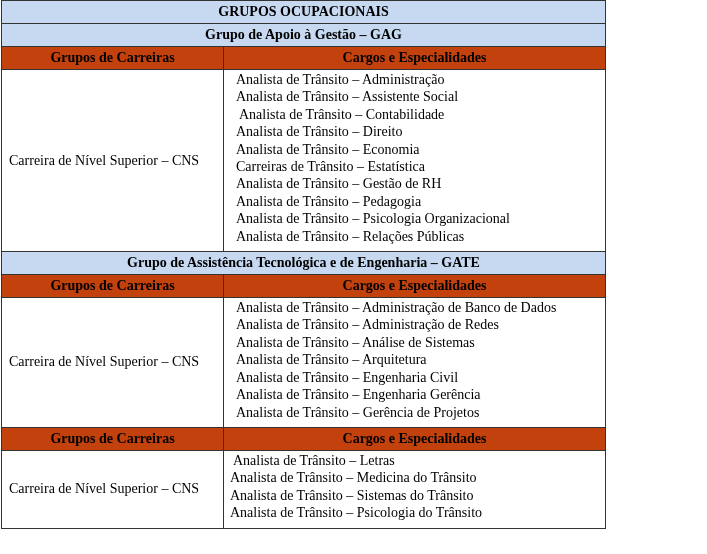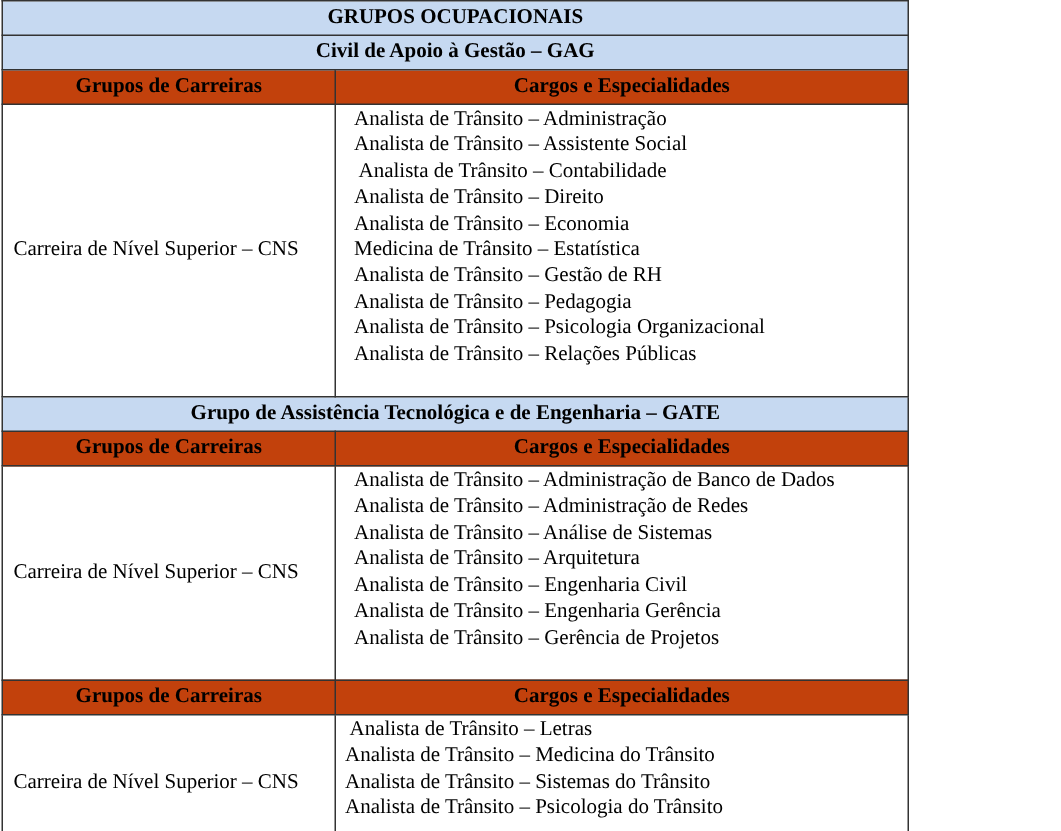--- a/index.html
+++ b/index.html
@@ -3,53 +3,53 @@
   <meta charset="utf-8">
   <style>
     html, body { margin: 0; padding: 0; background: #ffffff; }
     body { width: 707px; height: 554px; overflow: hidden; font-family: "Liberation Serif", serif; color: #000; }
     table { border-collapse: collapse; width: 605px; margin-left: 1px; table-layout: fixed; }
     td { border: 1.5px solid #333; padding: 0; }
     .main-title { background: #c6d9f1; font-weight: bold; text-align: center; font-size: 14px; height: 22px; }
     .group-title { background: #c6d9f1; font-weight: bold; text-align: center; font-size: 14px; height: 22px; }
     .col-head { background: #c2410c; font-weight: bold; text-align: center; font-size: 14px; height: 22px; }
     .career { font-size: 14px; padding-left: 7px; vertical-align: middle; }
-    .cargos { font-size: 14px; padding-left: 12px; line-height: 17.4px; vertical-align: top; padding-top: 1px; padding-bottom: 19px; }
+    .cargos { font-size: 14px; padding-left: 12px; line-height: 17.4px; vertical-align: top; padding-top: 1px; padding-bottom: 6px; }
     .cargo-line { display: block; white-space: nowrap; }
     .col1 { width: 222px; }
   </style>
 </head>
 <body>
 
 <table>
   <colgroup>
       <col class="col1">
       <col>
     </colgroup>
   <tbody>
       <tr>
     <td colspan="2" class="main-title">GRUPOS OCUPACIONAIS</td>
   </tr>
 
   <tr>
-    <td colspan="2" class="group-title">Civil de Apoio à Gestão – GAG</td>
+    <td colspan="2" class="group-title">Grupo de Apoio à Gestão – GAG</td>
   </tr>
   <tr>
     <td class="col-head">Grupos de Carreiras</td>
     <td class="col-head">Cargos e Especialidades</td>
   </tr>
   <tr>
     <td class="career">Carreira de Nível Superior – CNS</td>
     <td class="cargos">
       <span class="cargo-line">Analista de Trânsito – Administração</span>
       <span class="cargo-line">Analista de Trânsito – Assistente Social</span>
       <span class="cargo-line" style="padding-left:3px"> Analista de Trânsito – Contabilidade</span>
       <span class="cargo-line">Analista de Trânsito – Direito</span>
       <span class="cargo-line">Analista de Trânsito – Economia</span>
-      <span class="cargo-line">Medicina de Trânsito – Estatística</span>
+      <span class="cargo-line">Carreiras de Trânsito – Estatística</span>
       <span class="cargo-line">Analista de Trânsito – Gestão de RH</span>
       <span class="cargo-line">Analista de Trânsito – Pedagogia</span>
       <span class="cargo-line">Analista de Trânsito – Psicologia Organizacional</span>
       <span class="cargo-line">Analista de Trânsito – Relações Públicas</span>
     </td>
   </tr>
 
   <tr>
     <td colspan="2" class="group-title">Grupo de Assistência Tecnológica e de Engenharia – GATE</td>
   </tr>

